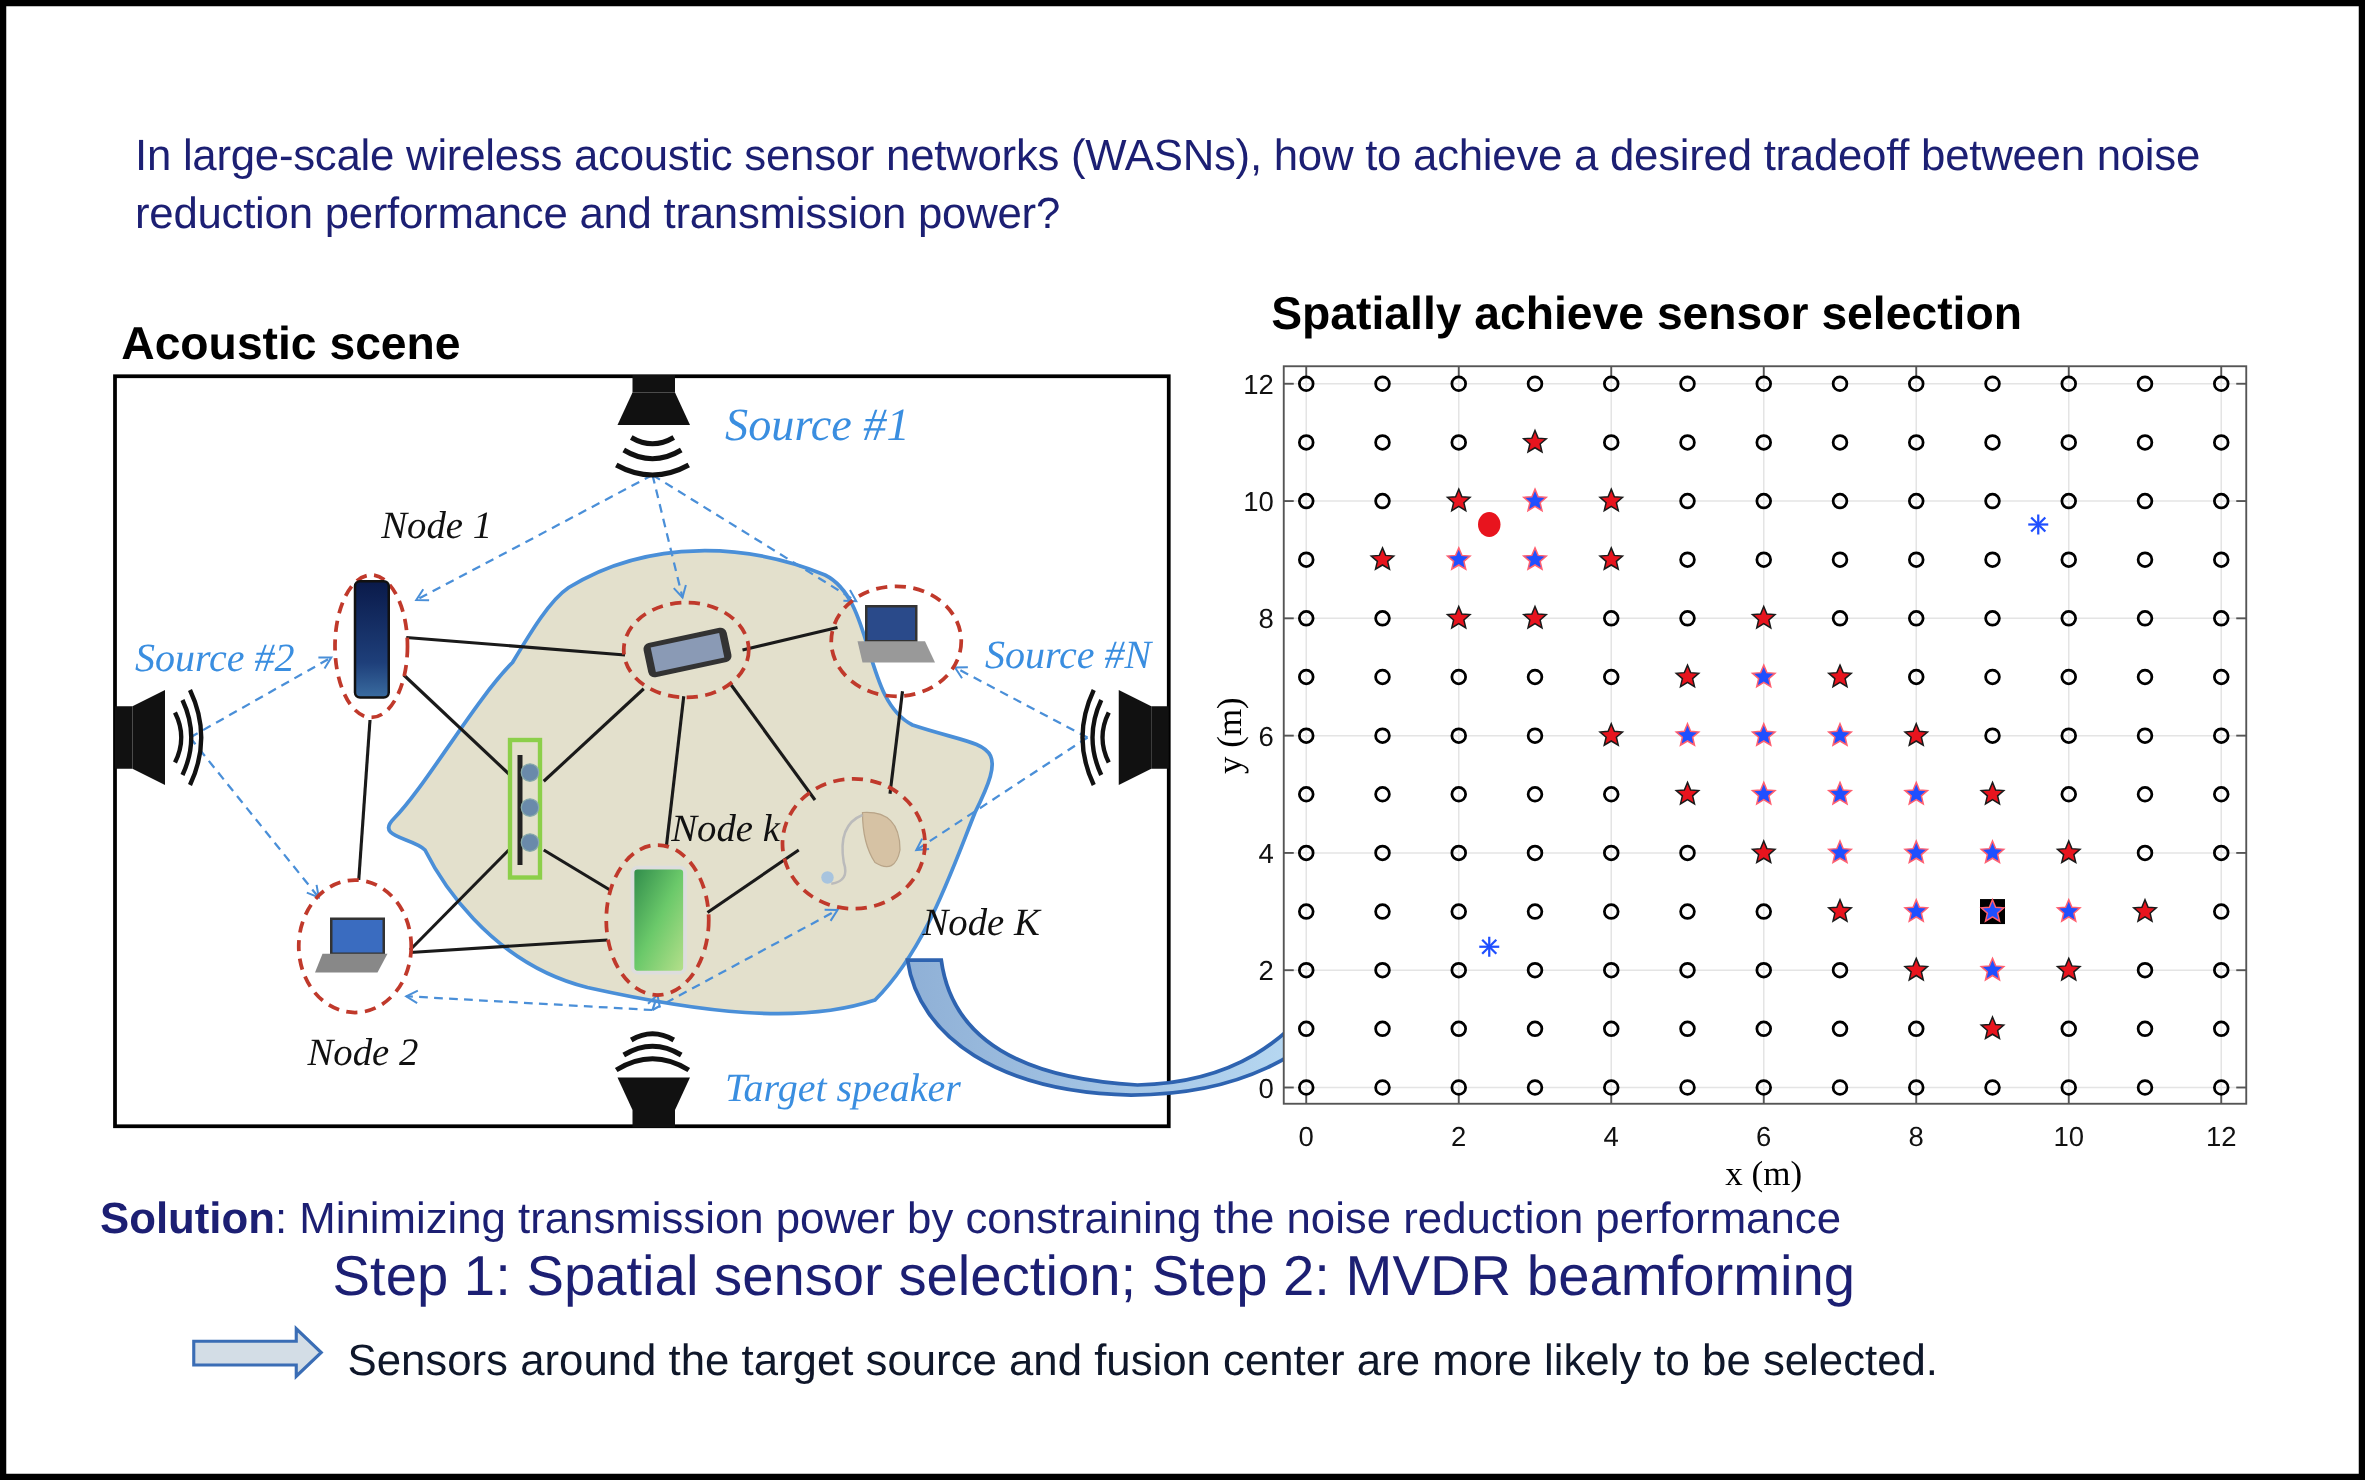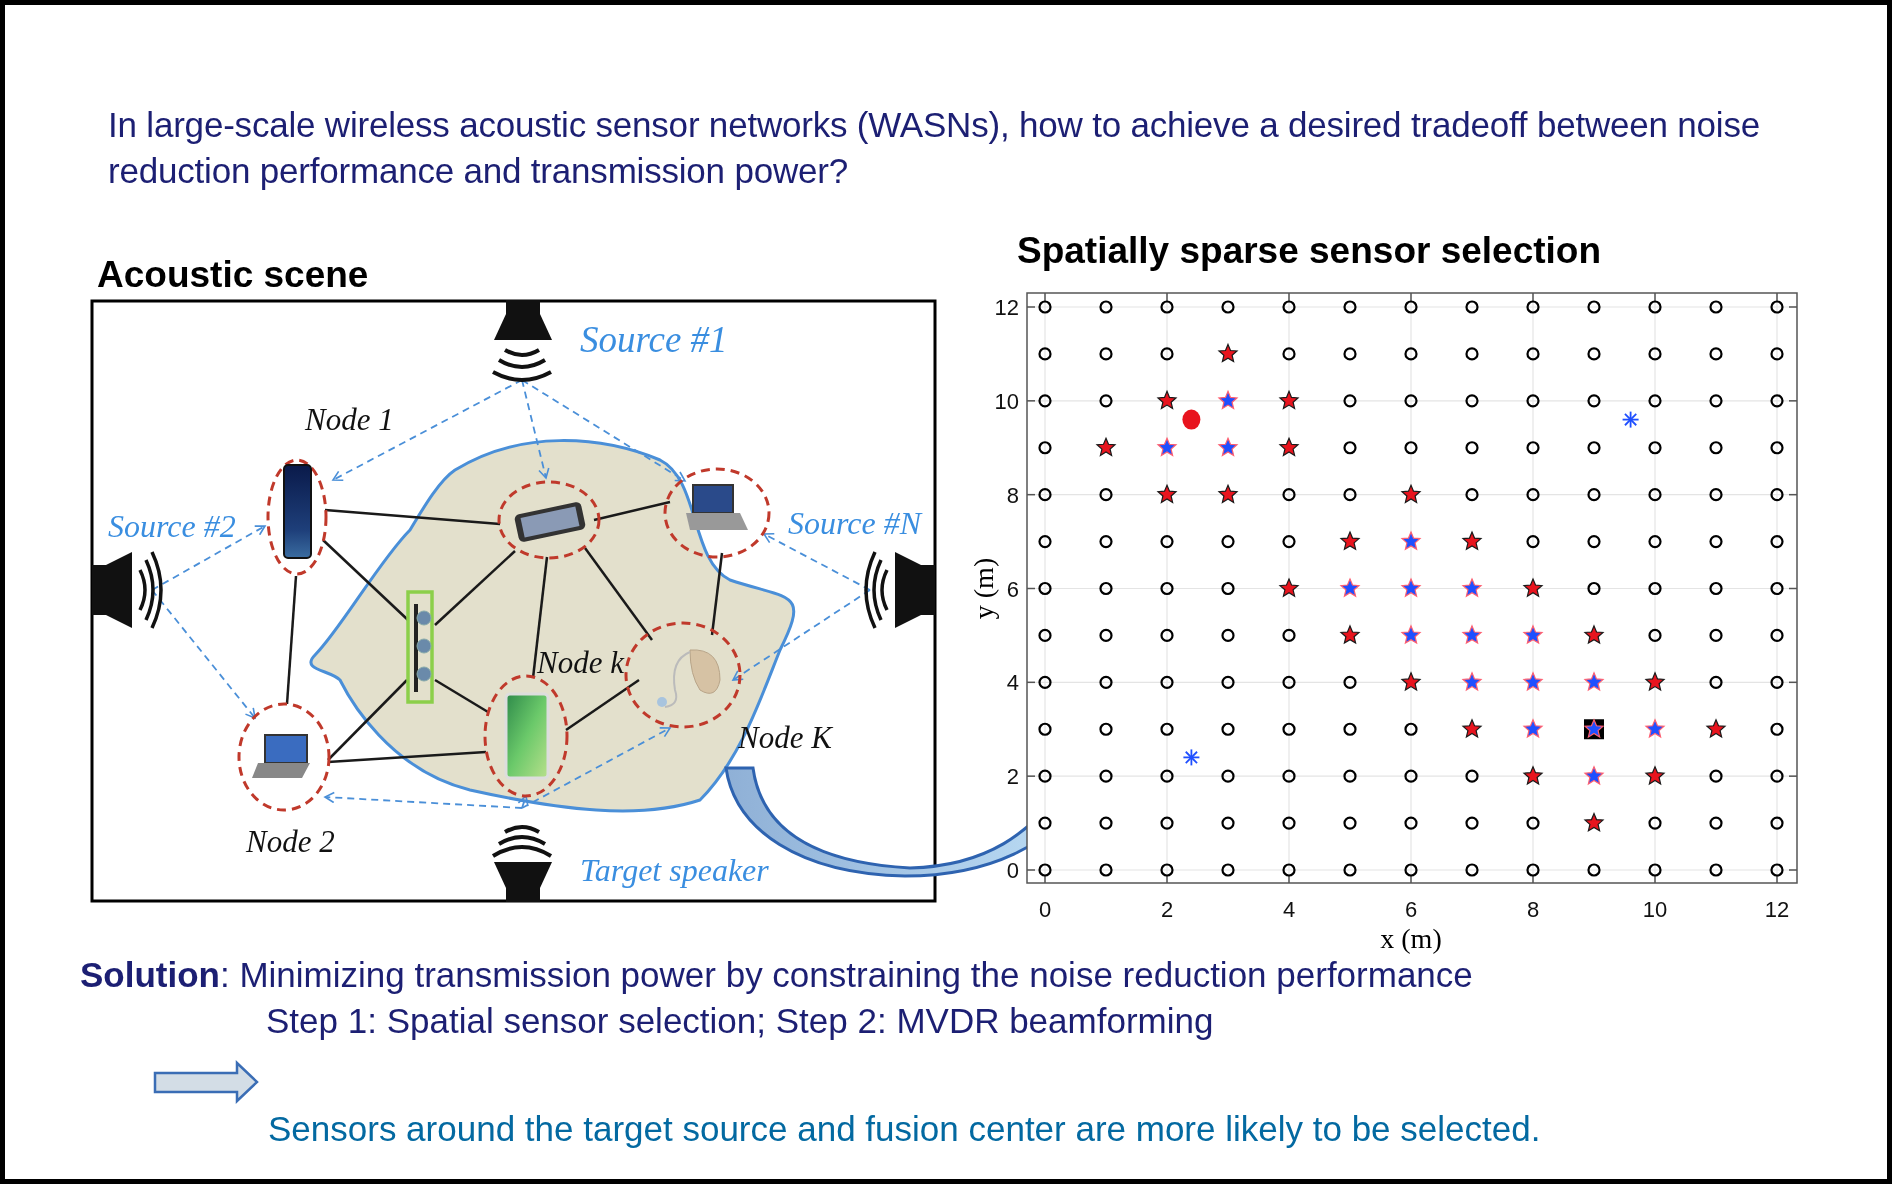--- a/index.html
+++ b/index.html
@@ -4,34 +4,34 @@
 <style>
   html, body { margin: 0; padding: 0; background: #ffffff; }
   body { width: 1894px; height: 1186px; position: relative; overflow: hidden; font-family: "Liberation Sans", sans-serif; }
   .frame { position: absolute; left: 0; top: 0; width: 1882px; height: 1174px; border: 5px solid #000; box-sizing: content-box; }
   .question { position: absolute; left: 80px; top: 102px; width: 1720px; color: #1c1f73; font-size: 35px; line-height: 46px; letter-spacing: -0.2px; margin-left: 28px; }
   .heading { position: absolute; font-weight: bold; font-size: 37px; color: #000; }
   #h-left { left: 97px; top: 230px; margin-top: 24px; }
   #h-right { left: 1017px; top: 230px; }
   .solution { position: absolute; left: 80px; top: 952px; color: #1c1f73; font-size: 35px; line-height: 46px; }
   .solution b { font-weight: bold; }
-  .steps { position: absolute; left: 266px; top: 998px; color: #1c1f73; font-size: 35px; line-height: 46px; }
-  .conclusion { position: absolute; left: 268px; top: 1066px; color: #0369a1; font-size: 35px; line-height: 46px; margin-top: 40px; }
+  .steps { position: absolute; left: 266px; top: 998px; color: #1c1f73; font-size: 45px; line-height: 46px; }
+  .conclusion { position: absolute; left: 278px; top: 1066px; color: #0f172a; font-size: 35px; line-height: 46px; }
   svg { position: absolute; left: 0; top: 0; }
   .scene-label { font-family: "Liberation Serif", serif; font-style: italic; }
 </style>
 </head>
 <body>
 
 <div class="frame"></div>
 
 <div class="question">In large-scale wireless acoustic sensor networks (WASNs), how to achieve a desired tradeoff between noise reduction performance and transmission power?</div>
 
 <div class="heading" id="h-left">Acoustic scene</div>
-<div class="heading" id="h-right">Spatially sparse sensor selection</div>
+<div class="heading" id="h-right">Spatially achieve sensor selection</div>
 
 <svg width="1894" height="1186">
   <defs>
     <marker id="arr" markerWidth="12" markerHeight="12" refX="10" refY="6" orient="auto" markerUnits="userSpaceOnUse">
       <path d="M1,1 L10,6 L1,11" fill="none" stroke="#4a8fd8" stroke-width="1.6"></path>
     </marker>
     <linearGradient id="phoneG" x1="0" y1="0" x2="0" y2="1">
       <stop offset="0" stop-color="#0a1a4a"></stop>
         <stop offset="0.7" stop-color="#1e3f7a"></stop>
         <stop offset="1" stop-color="#3a6ca0"></stop>

